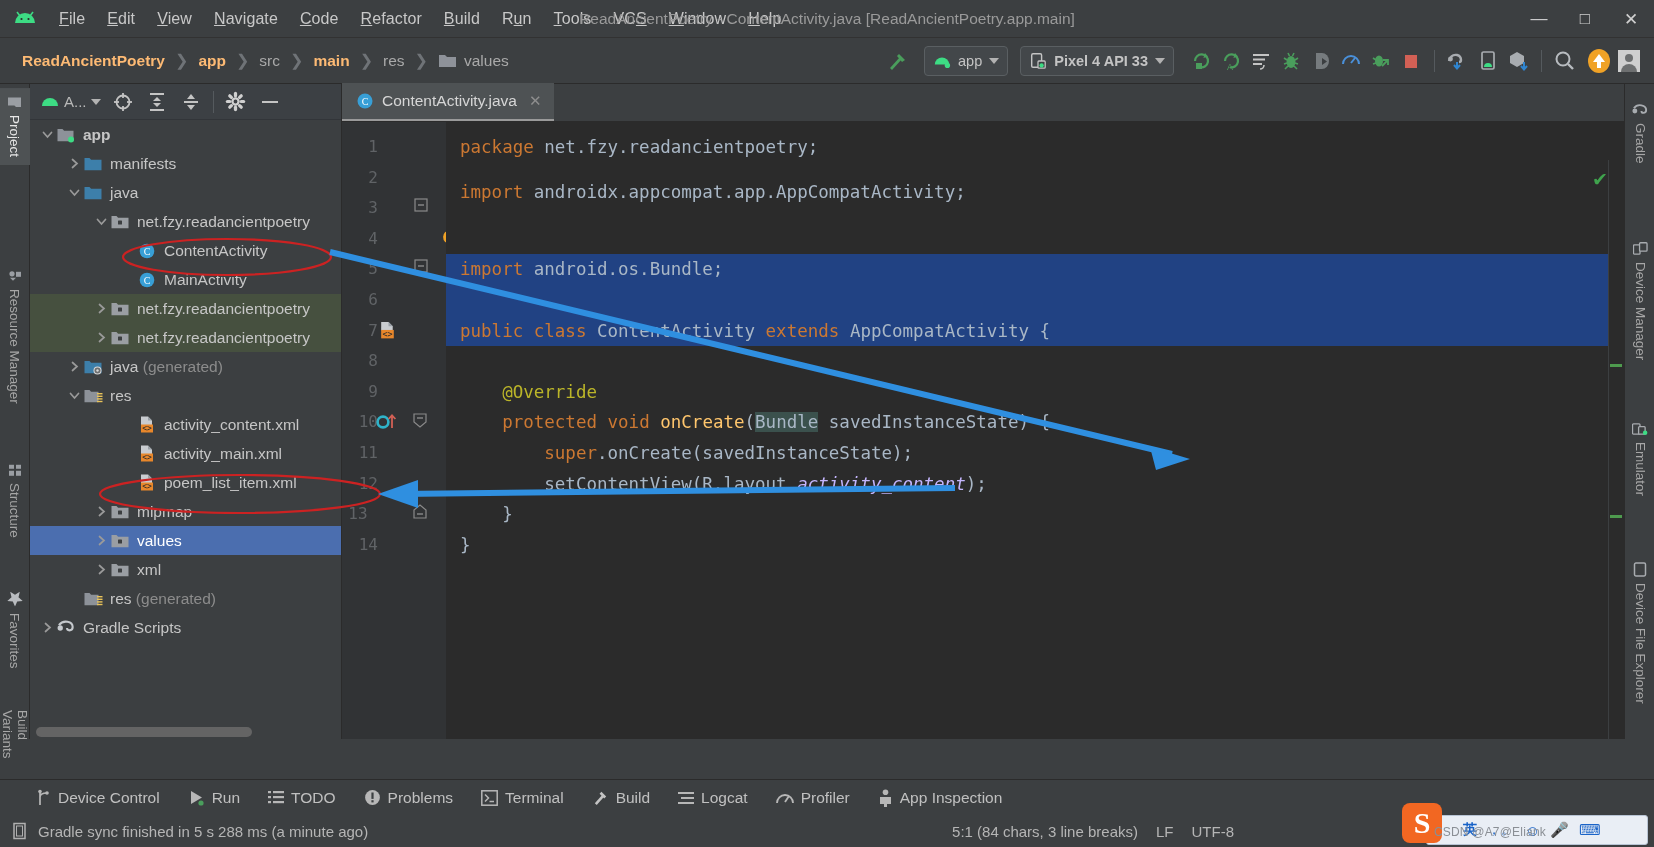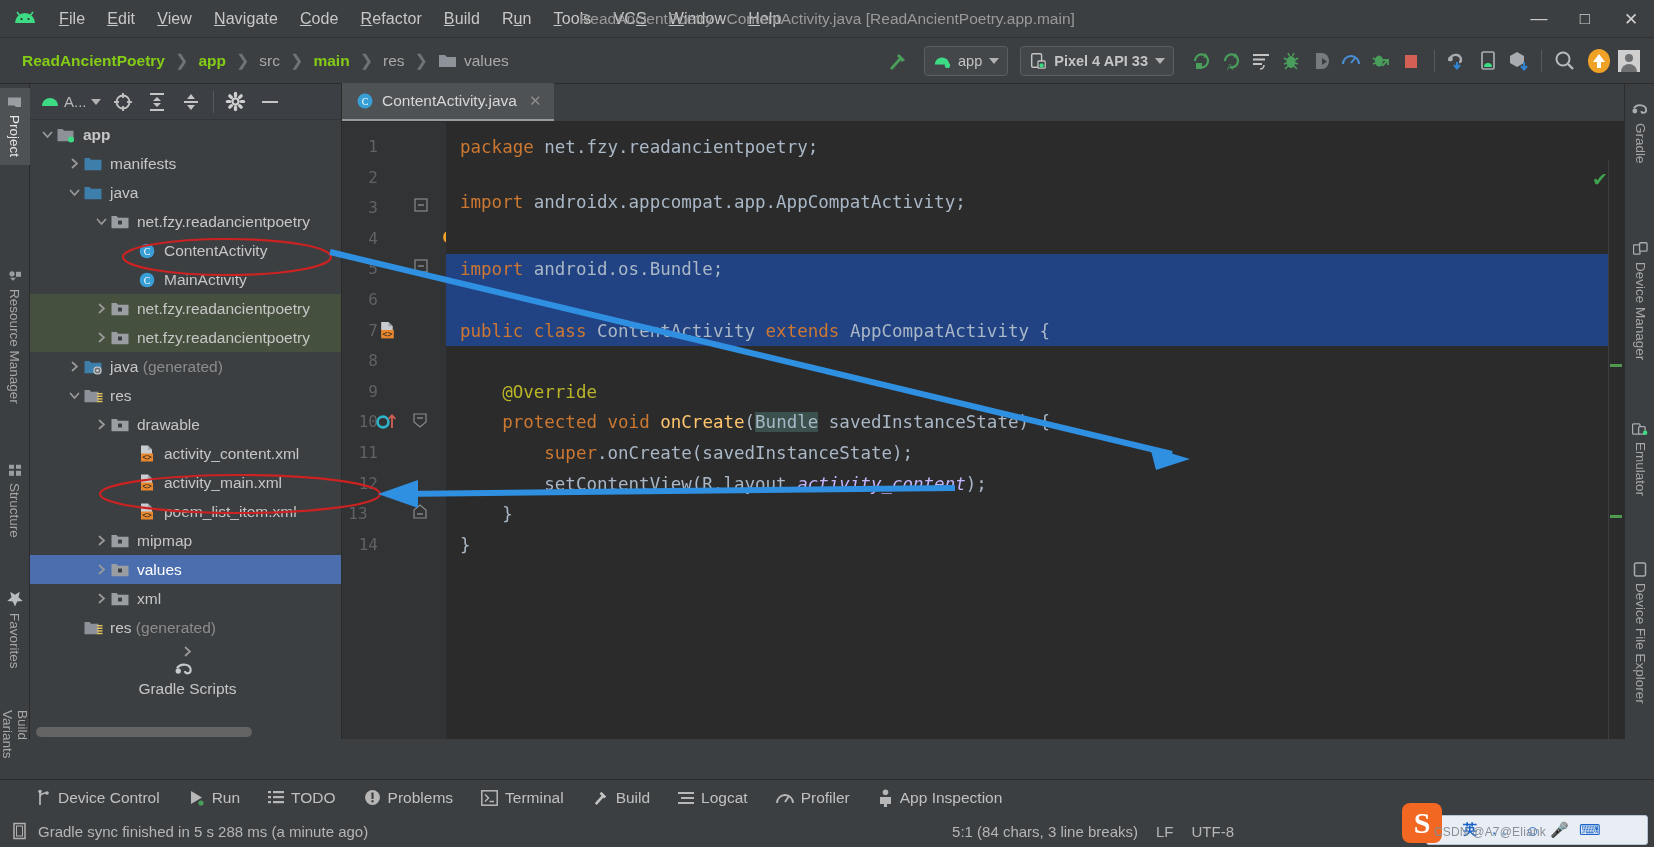--- a/index.html
+++ b/index.html
@@ -41,21 +41,21 @@
      color:#cfcfcf; font-size:17px; }
 
   
   .navbar {
     position:absolute; left:0; top:38px; width:1654px; height:46px;
     background:#3c3f41; border-bottom:1px solid #2b2b2b;
     display:flex; align-items:center;
   }
   .crumbs { display:flex; align-items:center; margin-left:18px; gap:0px; }
   .crumb { font-size:15.5px; color:#a9a9a9; padding:0 4px; white-space:nowrap; }
-  .crumb.bold { font-weight:bold; color:#84cc16; }
+  .crumb.bold { font-weight:bold; color:#fdba74; }
   .crumb-sep { color:#6f7377; font-size:16px; padding:0 6px; }
   .crumb-folder { display:inline-flex; align-items:center; gap:7px; }
 
   .tb-sep { width:1px; height:22px; background:#555a5e; margin:0 8px; }
   .tb-icon { width:30px; height:30px; display:flex; align-items:center;
       justify-content:center; border-radius:3px; }
 
   .combo {
     height:30px; border:1px solid #5a5f62; border-radius:4px;
     display:flex; align-items:center; padding:0 8px; gap:7px;
@@ -654,34 +654,20 @@
               <g fill="#e8c35a">
                 <rect x="13" y="5" width="5.5" height="1.4"></rect>
                 <rect x="13" y="7.6" width="5.5" height="1.4"></rect>
                 <rect x="13" y="10.2" width="5.5" height="1.4"></rect>
                 <rect x="13" y="12.8" width="5.5" height="1.4"></rect>
               </g>
             </svg>
           </span>
           <span class="nd-label">res</span>
         </div>
-        <div class="node" style="padding-left: 62px;">
-          <span class="arrow">
-            <svg width="11" height="11" viewBox="0 0 11 11">
-              <path d="M3.5 1.5 L8 5.5 L3.5 9.5" fill="none" stroke="#9a9a9a" stroke-width="1.7" stroke-linecap="round"></path>
-            </svg>
-          </span>
-          <span class="ico">
-            <svg width="19" height="16" viewBox="0 0 19 16">
-              <path d="M0.5 2 h5 l1.6 1.8 h10.4 v10.5 h-17 z" fill="#9a9ea3"></path>
-              <rect x="7" y="6.5" width="4" height="4" rx="0.6" fill="#3c3f41"></rect>
-            </svg>
-          </span>
-          <span class="nd-label">drawable</span>
-        </div>
         <div class="node" style="padding-left: 89px;">
           <span class="arrow"></span>
           <span class="ico">
             <svg width="19" height="18" viewBox="0 0 19 18">
               <path d="M3 0.5 h7 l4 4 v5 h-11 z" fill="#c9ccd0"></path>
               <path d="M10 0.5 v4 h4 z" fill="#9aa0a6"></path>
               <rect x="3" y="8.5" width="12" height="8" fill="#e8872b"></rect>
               <text x="9" y="15" font-size="8" text-anchor="middle" fill="#2b2b2b" font-family="DejaVu Sans Mono, monospace">&lt;&gt;</text>
             </svg>
           </span>
@@ -762,21 +748,21 @@
                 <rect x="13" y="5" width="5.5" height="1.4"></rect>
                 <rect x="13" y="7.6" width="5.5" height="1.4"></rect>
                 <rect x="13" y="10.2" width="5.5" height="1.4"></rect>
                 <rect x="13" y="12.8" width="5.5" height="1.4"></rect>
               </g>
             </svg>
           </span>
           <span class="nd-label">res</span>
           <span class="nd-gen">&nbsp;(generated)</span>
         </div>
-        <div class="node" style="padding-left: 8px; flex-direction: column;">
+        <div class="node" style="padding-left: 8px;">
           <span class="arrow">
             <svg width="11" height="11" viewBox="0 0 11 11">
               <path d="M3.5 1.5 L8 5.5 L3.5 9.5" fill="none" stroke="#9a9a9a" stroke-width="1.7" stroke-linecap="round"></path>
             </svg>
           </span>
           <span class="ico">
             <svg width="19" height="15" viewBox="0 0 20 15">
               <path d="M2 5 q3.5 -4.5 9 -3.5 q5.5 1 5.5 5.5 q0 3.5 -3.5 3.5 q-2.4 0 -2.4 -2.4" fill="none" stroke="#c5c9cd" stroke-width="2.2"></path>
               <circle cx="3.4" cy="8" r="2.8" fill="#c5c9cd"></circle>
             </svg>
@@ -844,21 +830,21 @@
             </svg></div>
           <div class="gutter-mark" style="top: 382.2px; left: 70px;"><svg width="16" height="16" viewBox="0 0 16 16">
               <path d="M2 14 h12 v-8 l-6 -5 l-6 5 z" fill="none" stroke="#8a8a8a" stroke-width="1.2"></path>
               <line x1="5" y1="10" x2="11" y2="10" stroke="#8a8a8a" stroke-width="1.4"></line>
             </svg></div>
         </div>
       <div class="code" id="codebox">
           <div class="selband" style="top: 132.4px; height: 91.8px;"></div>
           <div class="cline" style="top: 10px;"><span class="kw">package</span><span> net.fzy.readancientpoetry;</span></div>
           <div class="cline" style="top: 40.6px;"></div>
-          <div class="cline" style="top: 65px; text-align: right;"><span class="kw">import</span><span> androidx.appcompat.app.AppCompatActivity;</span></div>
+          <div class="cline" style="top: 55px; text-align: right;"><span class="kw">import</span><span> androidx.appcompat.app.AppCompatActivity;</span></div>
           <div class="cline" style="top: 101.8px;"></div>
           <div class="cline" style="top: 132.4px;"><span class="kw">import</span><span> android.os.Bundle;</span></div>
           <div class="cline" style="top: 163px;"></div>
           <div class="cline" style="top: 193.6px;"><span class="kw">public</span><span> </span><span class="kw">class</span><span> ContentActivity </span><span class="kw">extends</span><span> AppCompatActivity {</span></div>
           <div class="cline" style="top: 224.2px;"></div>
           <div class="cline" style="top: 254.8px;"><span class="ann">    @Override</span></div>
           <div class="cline" style="top: 285.4px;"><span>    </span><span class="kw">protected</span><span> </span><span class="kw">void</span><span> </span><span class="fn">onCreate</span><span>(</span><span class="hl-green">Bundle</span><span> savedInstanceState) {</span></div>
           <div class="cline" style="top: 316px;"><span>        </span><span class="kw">super</span><span>.onCreate(savedInstanceState);</span></div>
           <div class="cline" style="top: 346.6px;"><span>        setContentView(R.layout.</span><span class="fld">activity_content</span><span>);</span></div>
           <div class="cline" style="top: 377.2px;"><span>    }</span></div>

